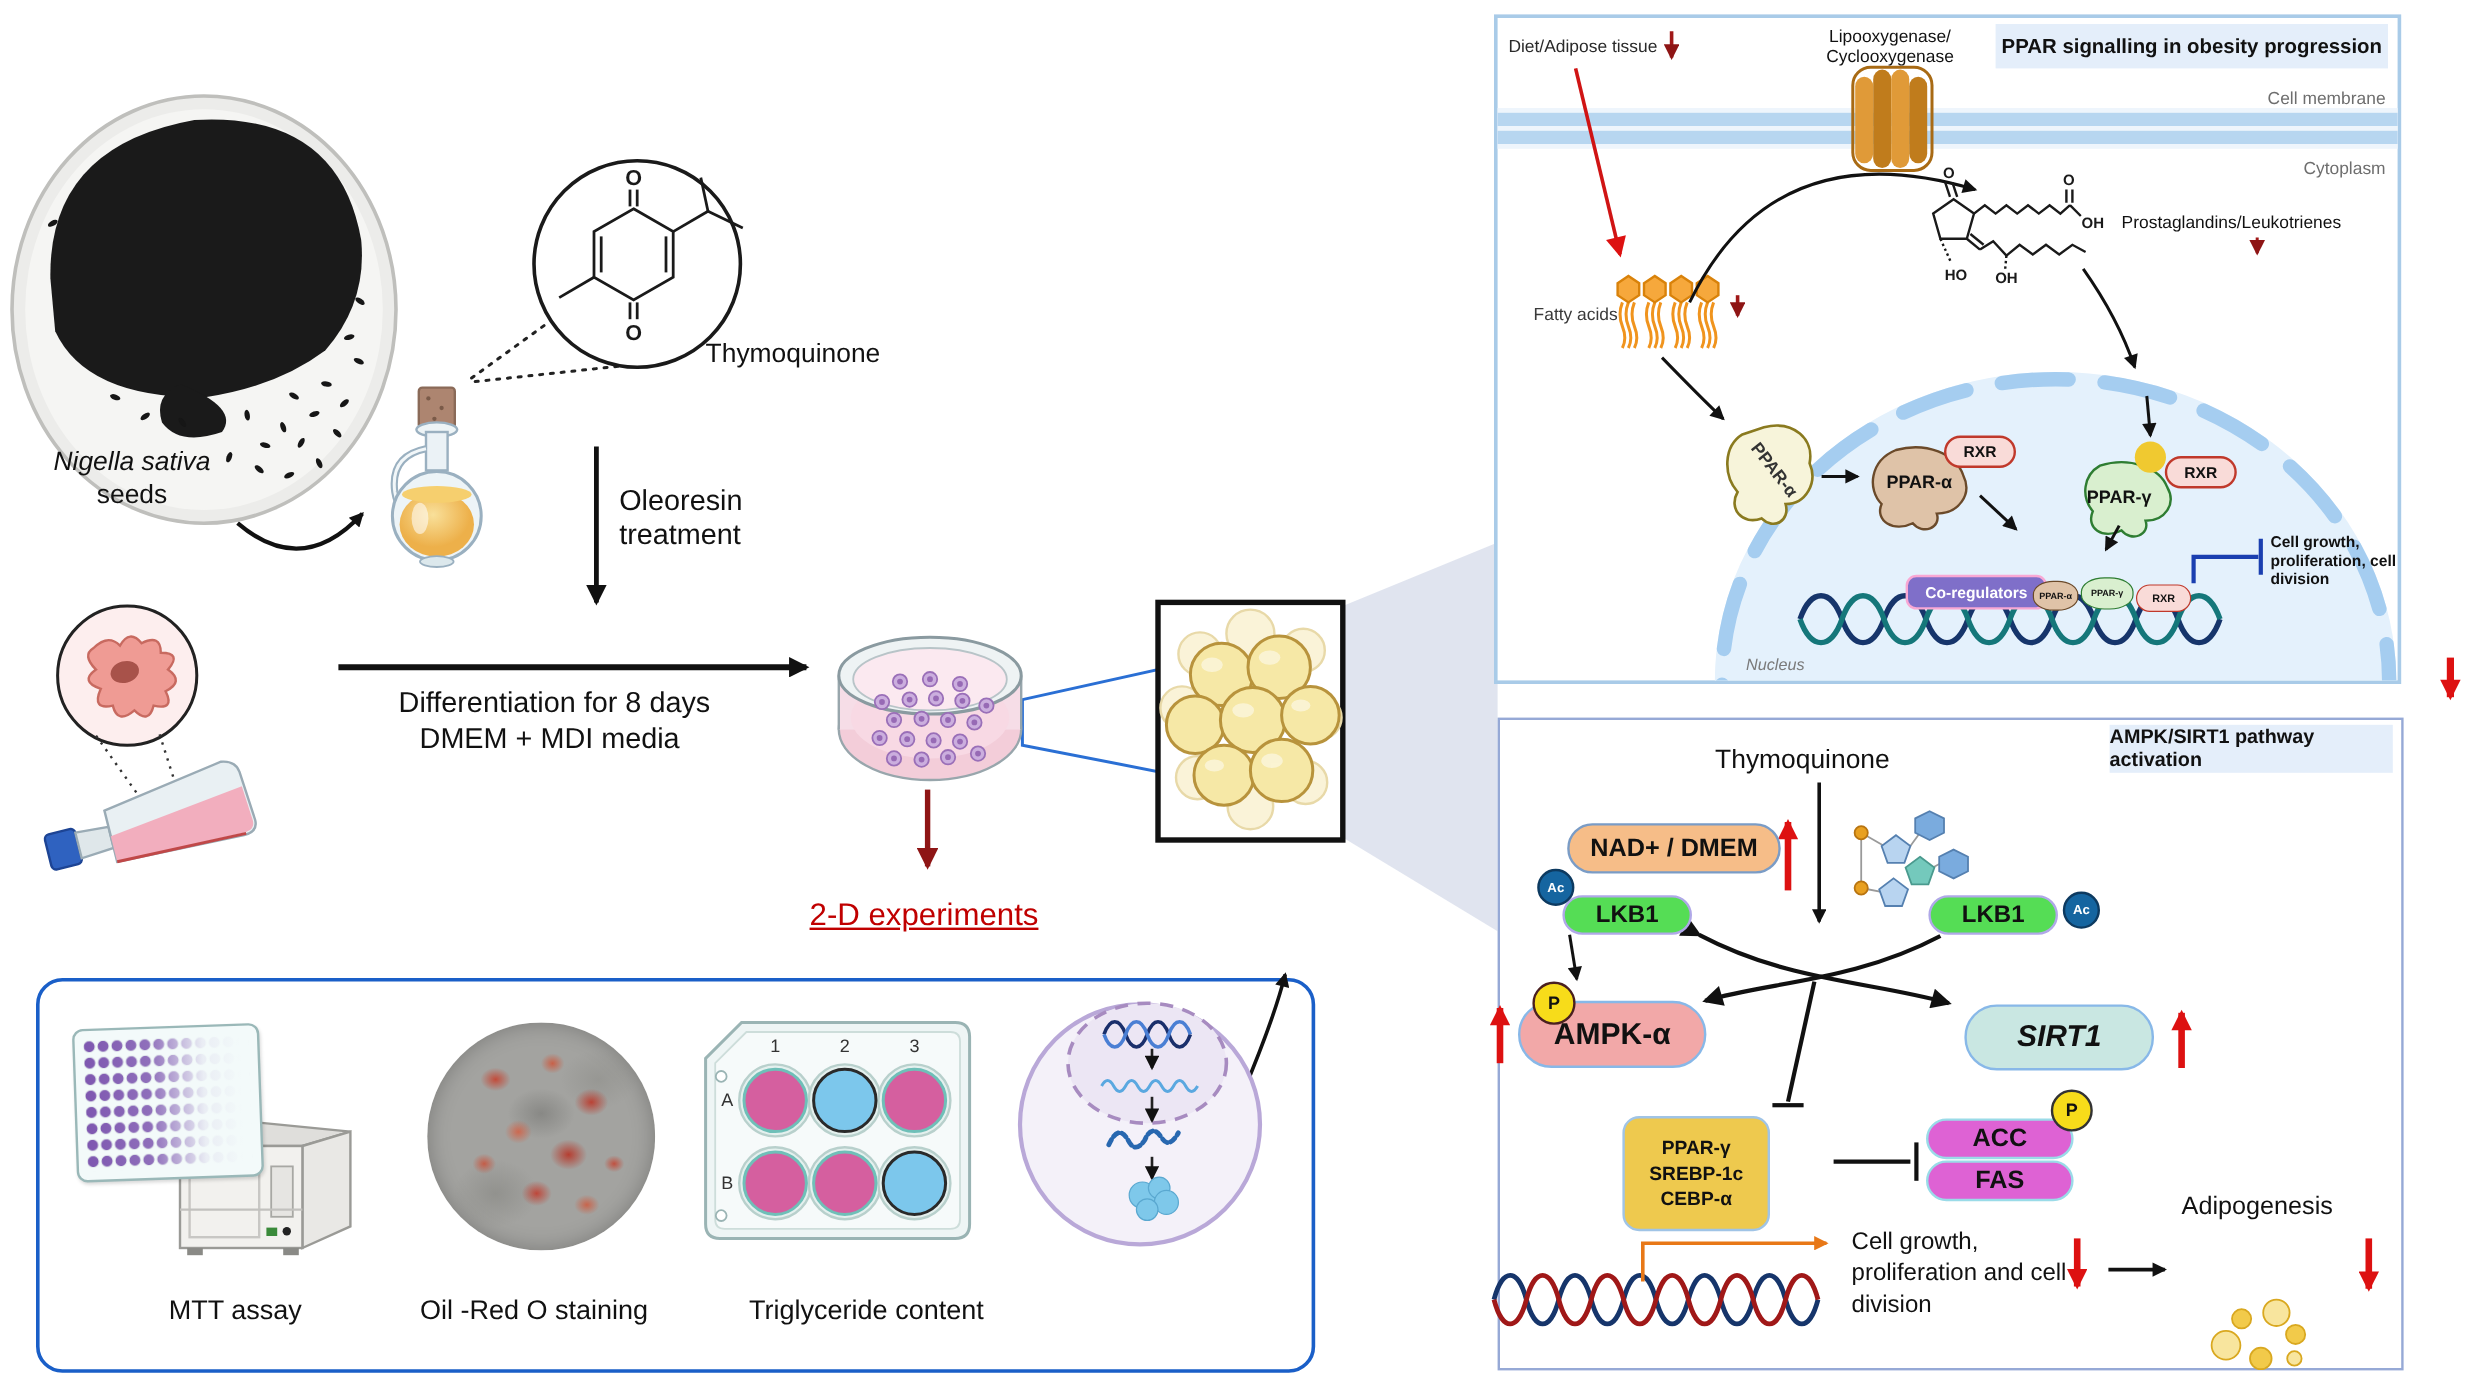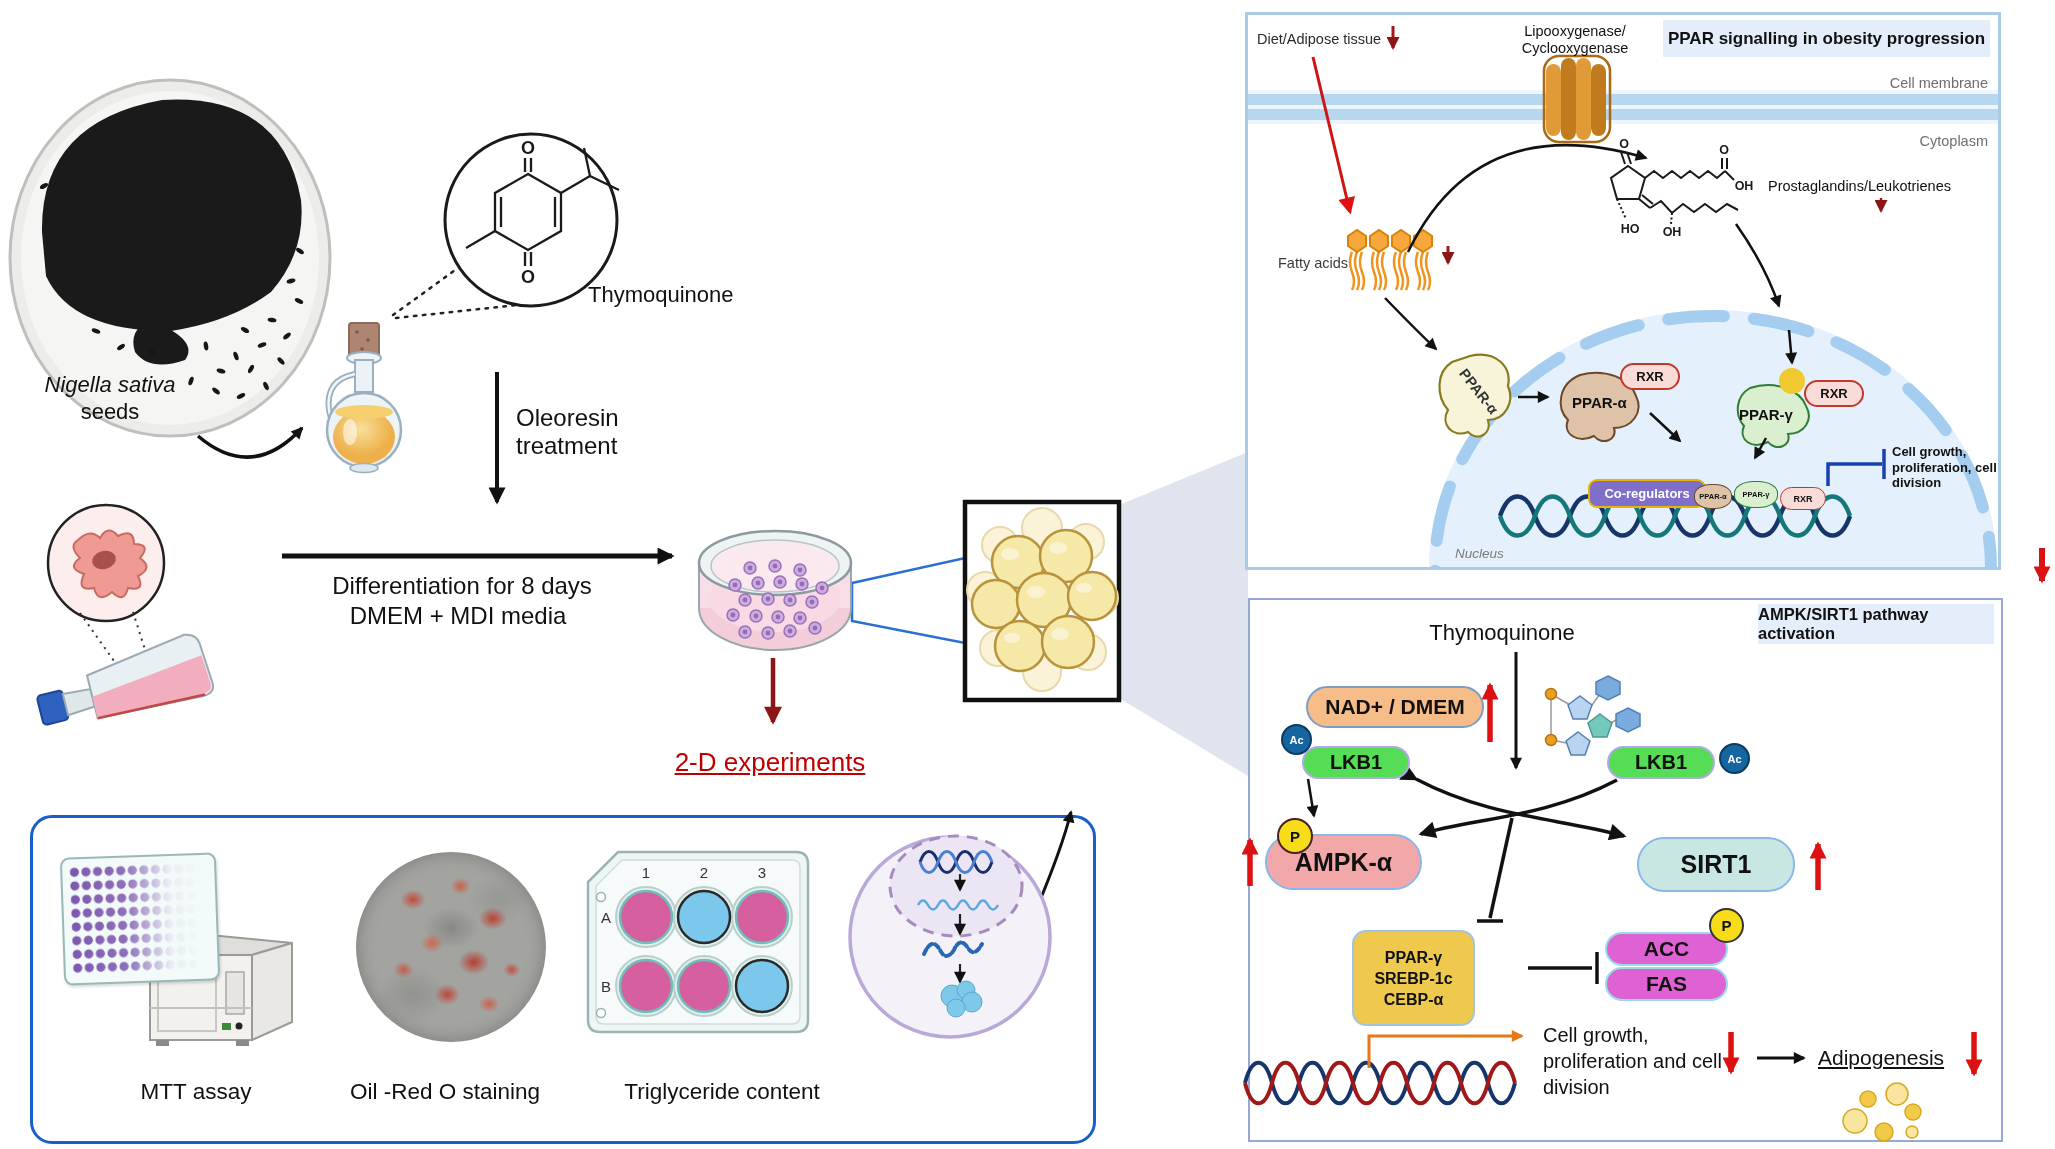--- a/index.html
+++ b/index.html
@@ -522,21 +522,21 @@
   <div class="lbl gray" style="right:67px;top:75px;font-size:14.5px;">Cell membrane</div>
   <div class="lbl gray" style="right:67px;top:133px;font-size:14.5px;">Cytoplasm</div>
   <div class="lbl" style="left:1278px;top:255px;font-size:14.5px;color:#3a3a3a;">Fatty acids</div>
   <div class="lbl" style="left:1768px;top:178px;font-size:14.5px;">Prostaglandins/Leukotrienes</div>
 
   <div class="lbl" style="left:1572px;top:394px;font-size:15px;font-weight:600;">PPAR-α</div>
   <div class="pill" style="left:1620px;top:363px;width:60px;height:27px;background:#f9dbd8;border:2px solid #c0392b;font-size:13px;">RXR</div>
   <div class="lbl" style="left:1739px;top:406px;font-size:15px;font-weight:600;">PPAR-γ</div>
   <div class="pill" style="left:1804px;top:380px;width:60px;height:27px;background:#f9dbd8;border:2px solid #c0392b;font-size:13px;">RXR</div>
 
-  <div class="pill" style="left:1588px;top:479px;width:118px;height:29px;border-radius:9px;background:#7f6fc9;border:2px solid #eab308;color:#fff;font-size:13px;">Co-regulators</div>
+  <div class="pill" style="left:1588px;top:479px;width:118px;height:29px;border-radius:9px;background:#7f6fc9;border:2px solid #f9a8d4;color:#fff;font-size:13px;">Co-regulators</div>
   <div class="pill" style="left:1694px;top:484px;width:38px;height:25px;border-radius:45%;background:#dfc3a8;border:1.5px solid #6b4a2a;font-size:7.5px;">PPAR-α</div>
   <div class="pill" style="left:1734px;top:481px;width:44px;height:27px;border-radius:45%;background:#d9efcf;border:1.5px solid #2e7d32;font-size:7.5px;">PPAR-γ</div>
   <div class="pill" style="left:1780px;top:487px;width:46px;height:23px;background:#f9dbd8;border:1.5px solid #c0392b;font-size:9px;">RXR</div>
 
   <div class="lbl" style="left:1892px;top:444px;font-size:13px;font-weight:bold;line-height:15.5px;">
     <div>Cell growth,</div>
     <div>proliferation, cell</div>
     <div>division</div>
   </div>
   <div class="lbl" style="left:1455px;top:546px;font-size:13.5px;color:#7a7a7a;font-style:italic;">Nucleus</div>
@@ -546,32 +546,32 @@
 
   <div class="pill" style="left:1306px;top:686px;width:178px;height:42px;background:#f6bd88;border:2.5px solid #7a9cc6;font-size:21px;">NAD+ / DMEM</div>
 
   <div class="pill" style="left:1302px;top:746px;width:108px;height:33px;background:#55dd55;border:2.5px solid #b0a8e8;font-size:20px;">LKB1</div>
   <div class="pill" style="left:1607px;top:746px;width:108px;height:33px;background:#55dd55;border:2.5px solid #b0a8e8;font-size:20px;">LKB1</div>
   <div class="badge" style="left:1281px;top:724px;width:31px;height:31px;background:#1565a0;border:2px solid #0d3a60;color:#fff;font-size:11px;">Ac</div>
   <div class="badge" style="left:1719px;top:743px;width:31px;height:31px;background:#1565a0;border:2px solid #0d3a60;color:#fff;font-size:11px;">Ac</div>
 
   <div class="pill" style="left:1265px;top:834px;width:157px;height:56px;border-radius:28px;background:#f2a8a8;border:2.5px solid #88b8e8;font-size:25px;">AMPK-α</div>
   <div class="badge" style="left:1277px;top:818px;width:36px;height:36px;background:#f7dc1a;border:2.5px solid #4a2020;font-size:15px;">P</div>
-  <div class="pill" style="left:1637px;top:837px;width:158px;height:55px;border-radius:27px;background:#c9e7e2;border:2.5px solid #88b8e8;font-size:25px;">SIRT1</div>
+  <div class="pill" style="left:1637px;top:837px;width:158px;height:55px;border-radius:27px;background:#c9e7e2;border:2.5px solid #88b8e8;font-size:25px;font-style:italic;">SIRT1</div>
 
   <div class="genebox">
     <div>PPAR-γ</div>
     <div>SREBP-1c</div>
     <div>CEBP-α</div>
   </div>
 
   <div class="pill" style="left:1605px;top:932px;width:123px;height:34px;background:#de62d4;border:2.5px solid #9adbe8;font-size:21px;">ACC</div>
   <div class="pill" style="left:1605px;top:967px;width:123px;height:34px;background:#de62d4;border:2.5px solid #9adbe8;font-size:21px;">FAS</div>
   <div class="badge" style="left:1709px;top:908px;width:35px;height:35px;background:#f7dc1a;border:2.5px solid #333;font-size:15px;">P</div>
 
   <div class="lbl" style="left:1543px;top:1022px;font-size:20px;line-height:26px;">
     <div>Cell growth,</div>
     <div>proliferation and cell</div>
     <div>division</div>
   </div>
-  <div class="lbl" style="left:1818px;top:1046px;font-size:21px;text-decoration:underline;">Adipogenesis</div>
+  <div class="lbl" style="left:1818px;top:994px;font-size:21px;">Adipogenesis</div>
 
 </div>
 
 </body></html>

